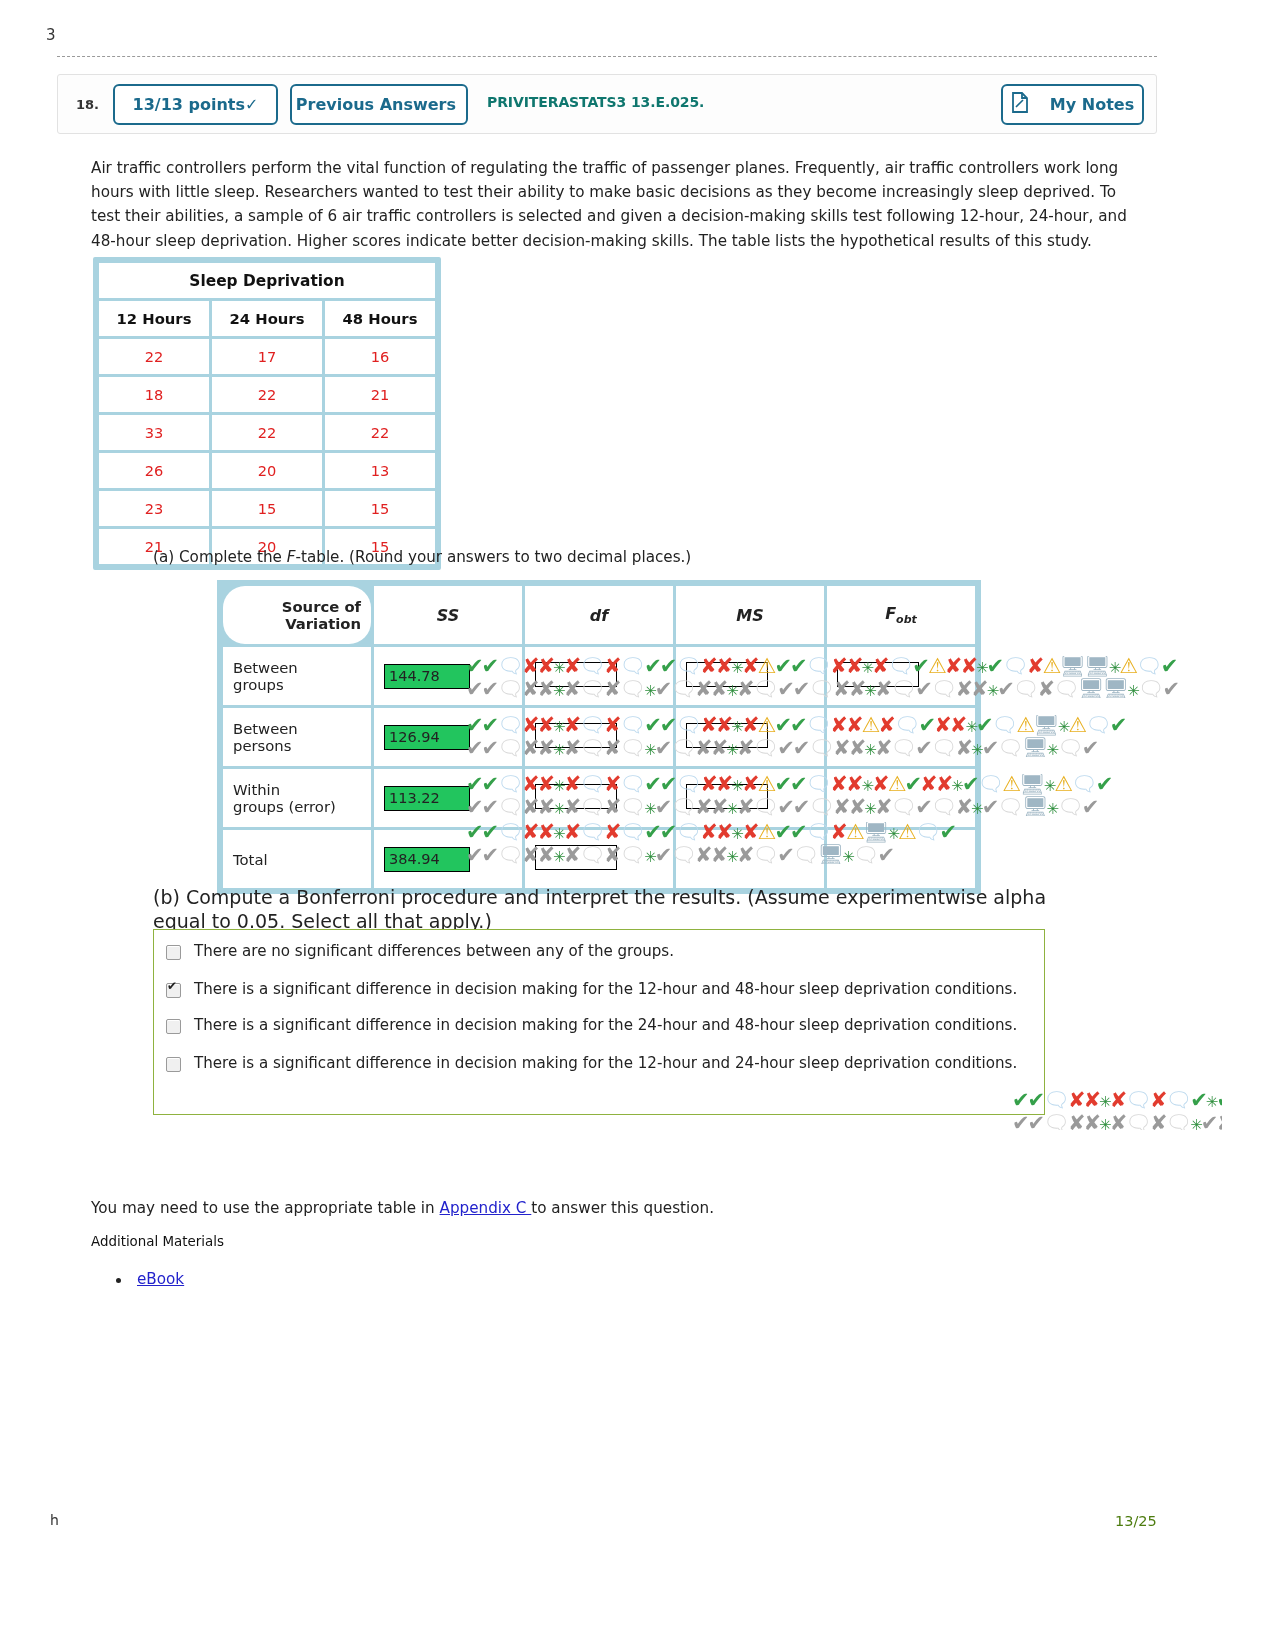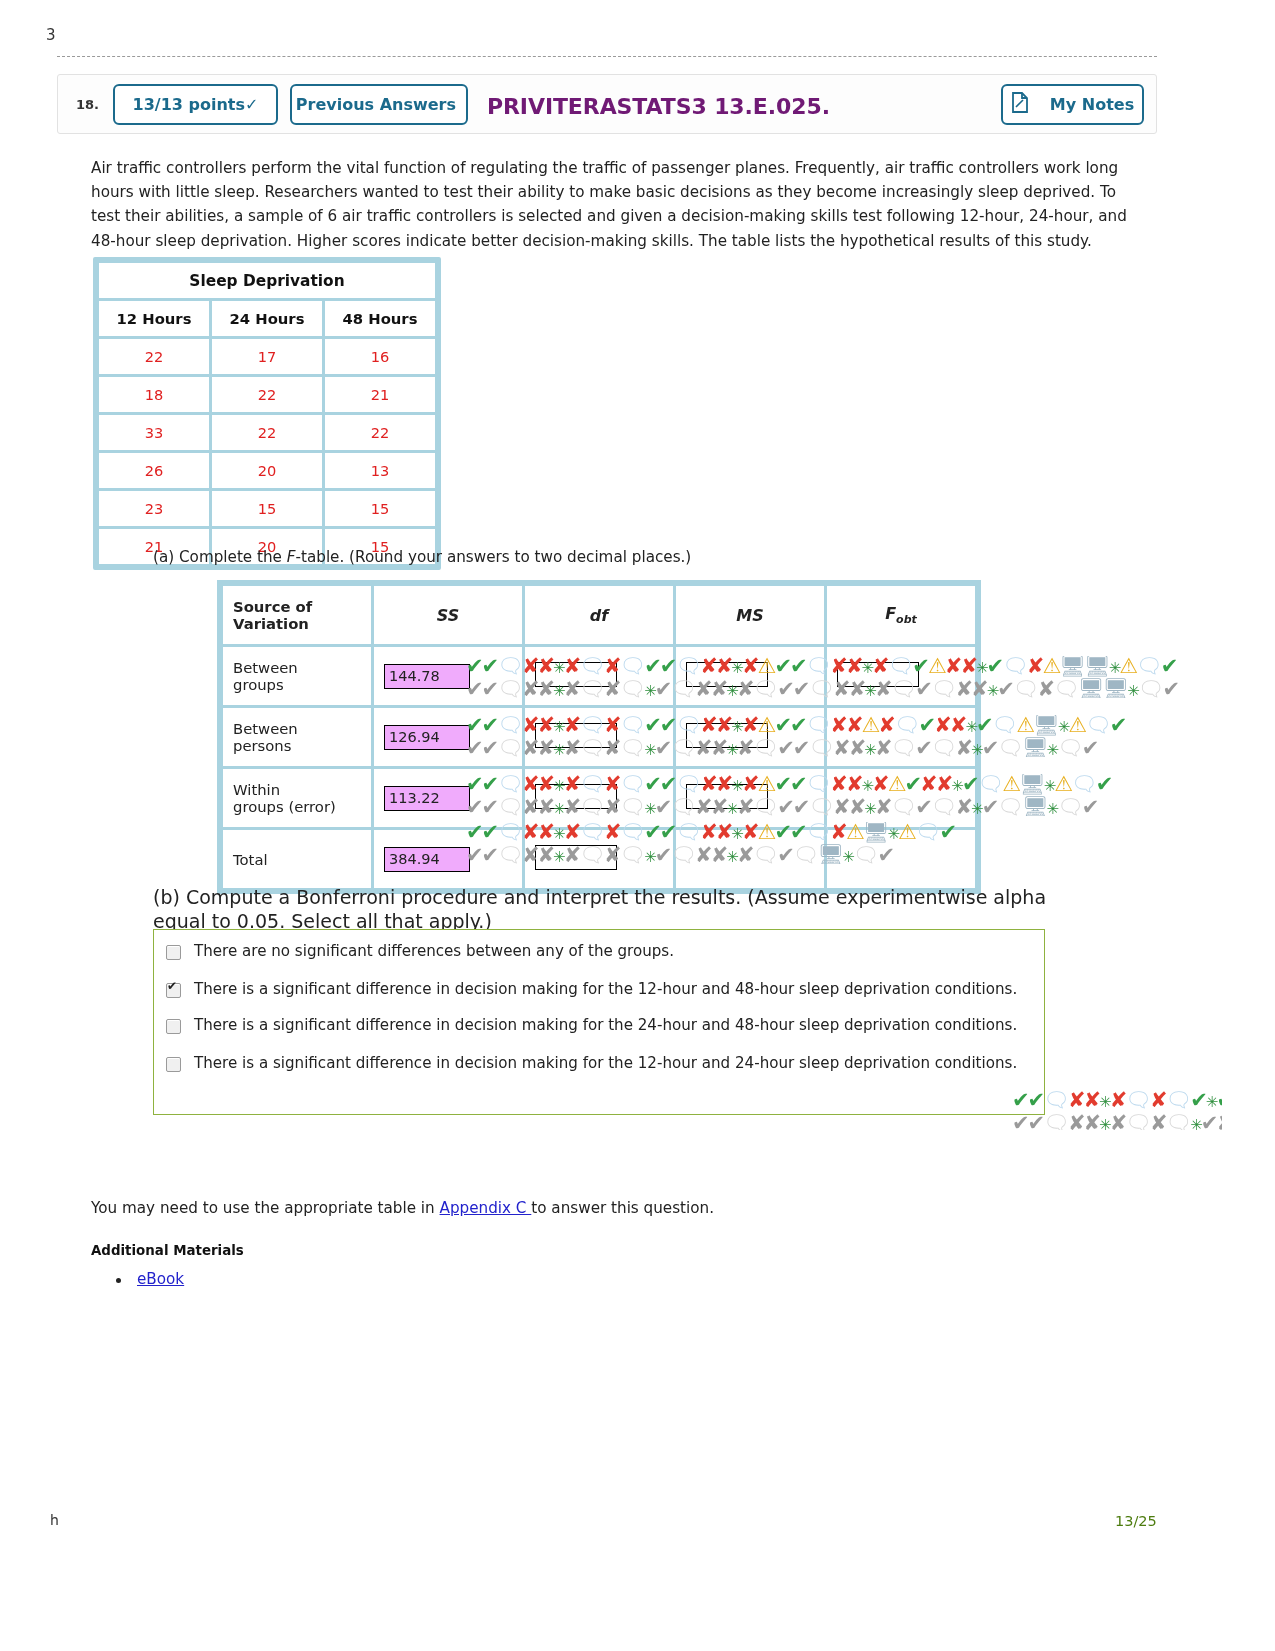--- a/index.html
+++ b/index.html
@@ -52,21 +52,21 @@
     box-sizing: border-box;
     white-space: nowrap;
     padding: 0 10px;
   }
   .pill-points { left: 55px; width: 165px; }
   .pill-prev   { left: 232px; width: 178px; justify-content: flex-end; }
   .pill-notes  { left: 943px; width: 143px; gap: 22px; }
   .pill .chk { font-weight: bold; }
   .qcode {
     position: absolute; left: 429px; top: 19px;
-    font-size: 22px; font-weight: bold; color: #701a75;
+    font-size: 14px; font-weight: bold; color: #0f766e;
     letter-spacing: -0.1px;
   }
   .note-icon { display: inline-block; }
 
   
   .stem {
     position: absolute; left: 91px; top: 156px;
     width: 1046px;
     font-size: 15.2px; line-height: 24.2px;
     color: #222;
@@ -113,28 +113,28 @@
   .ftable td {
     background: #ffffff;
     vertical-align: middle;
     padding: 6px 10px;
     font-size: 14.8px;
   }
   .ftable .src-col { width: 128px; }
   .ftable .head {
     font-weight: bold; text-align: center; height: 46px;
   }
-  .ftable .head-left { text-align: left; }
+  .ftable .head-left { text-align: right; border-radius: 22px; }
   .ftable .num-col { width: 128px; height: 46px; }
   .ftable .hi { font-style: italic; font-weight: bold; font-size: 16px; }
   .ftable .hi sub { font-size: 11px; font-style: italic; }
   .ansbox {
     display: inline-block;
     border: 1px solid #000;
-    background: #f0abfc;
+    background: #22c55e;
     width: 80px; height: 23px;
     line-height: 23px;
     font-size: 14.5px;
     padding-left: 4px;
     box-sizing: content-box;
   }
   .ansbox-blank {
     display: inline-block;
     border: 1px solid #000;
     border-top: 1px solid #000;
@@ -201,21 +201,21 @@
   }
 
   
   .appendix {
     position: absolute; left: 91px; top: 1199px;
     font-size: 15.2px; color: #222;
   }
   .applink { color: #2222cc; text-decoration: underline; }
   .addmat {
     position: absolute; left: 91px; top: 1234px;
-    font-size: 13.4px; font-weight: bold; color: #111; margin-top: 9px;
+    font-size: 13.4px; font-weight: normal; color: #111;
   }
   .bullet-wrap {
     position: absolute; left: 116px; top: 1270px;
   }
   .bullet-dot {
     position: absolute; left: 0; top: 8px;
     width: 5px; height: 5px; border-radius: 50%; background: #222;
   }
   .ebook {
     position: absolute; left: 21px; top: 0;

